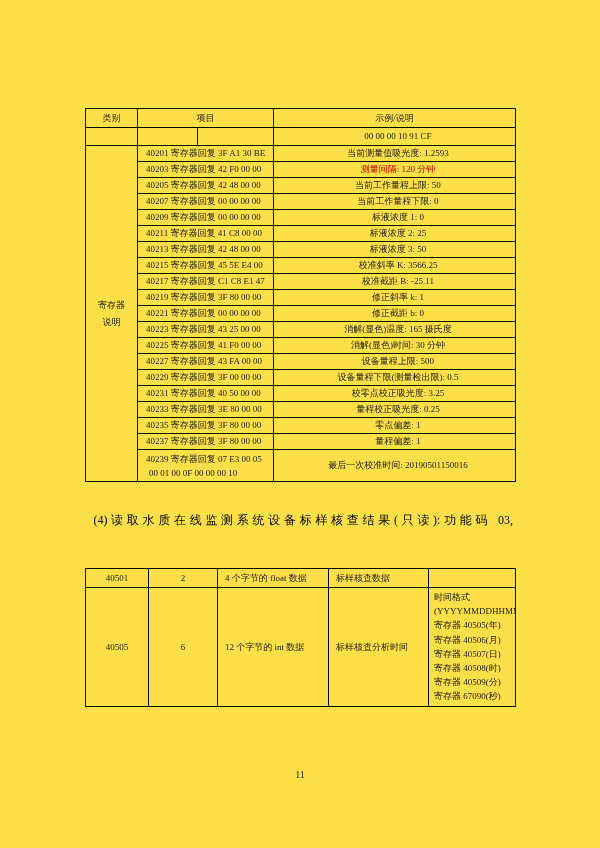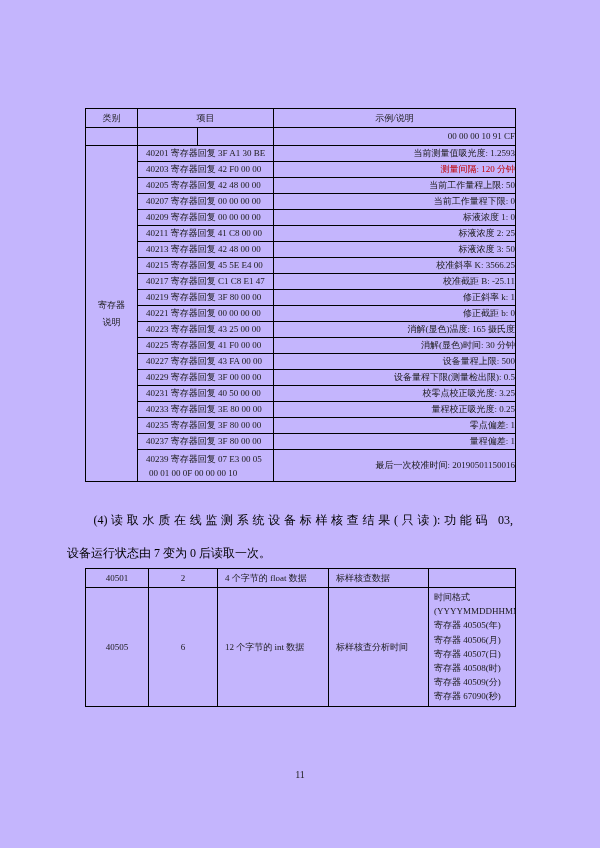--- a/index.html
+++ b/index.html
@@ -5,21 +5,21 @@
   * { margin: 0; padding: 0; box-sizing: border-box; }
   html, body { background: #ffffff; }
   body {
     font-family: "Liberation Serif", "DejaVu Serif", serif;
     color: #1a1a1a;
   }
   .page {
     position: relative;
     width: 600px;
     height: 848px;
-    background: #c4b5fd;
+    background: #fde047;
     overflow: hidden;
   }
 
   
   table {
     border-collapse: collapse;
     table-layout: fixed;
     position: absolute;
     font-size: 9px;
     line-height: 1.15;
@@ -32,21 +32,21 @@
     overflow: hidden;
   }
   th { font-weight: normal; text-align: center; }
 
   
   .t1 { left: 85px; top: 108px; width: 430px; }
   .t1 .hdr th { height: 19px; }
   .t1 .cont td { height: 18px; }
   .t1 td { height: 16px; }
   .t1 .item { text-align: left; padding-left: 8px; }
-  .t1 .desc { text-align: right; padding-left: 7px; }
+  .t1 .desc { text-align: center; padding-left: 7px; }
   .t1 .cat  { text-align: center; }
   .t1 .cat span { display: inline-block; width: 3em; white-space: normal; line-height: 1.85; }
   .t1 .red  { color: #c00000; }
   .t1 .lastrow td { height: 32px; }
   .t1 .lastrow .item div { line-height: 14px; }
   .t1 .lastrow .item div:last-child { padding-left: 3px; }
 
   
   .t2 { left: 85px; top: 568px; width: 430px; }
   .t2 .hdr th { height: 19px; font-weight: bold; }
@@ -191,21 +191,20 @@
         <div>40239 寄存器回复 07 E3 00 05</div>
         <div>00 01 00 0F 00 00 00 10</div>
       </td>
       <td class="desc">最后一次校准时间: 20190501150016</td>
     </tr>
   </tbody>
     </table>
 
   <div class="para">
     <div class="l1">(4)读取水质在线监测系统设备标样核查结果(只读):功能码 03,</div>
-    <div class="l2">设备运行状态由 7 变为 0 后读取一次。</div>
   </div>
 
   <table class="t2">
     <colgroup>
       <col style="width:63px">
         <col style="width:69px">
         <col style="width:111px">
         <col style="width:100px">
         <col style="width:87px">
     </colgroup>

